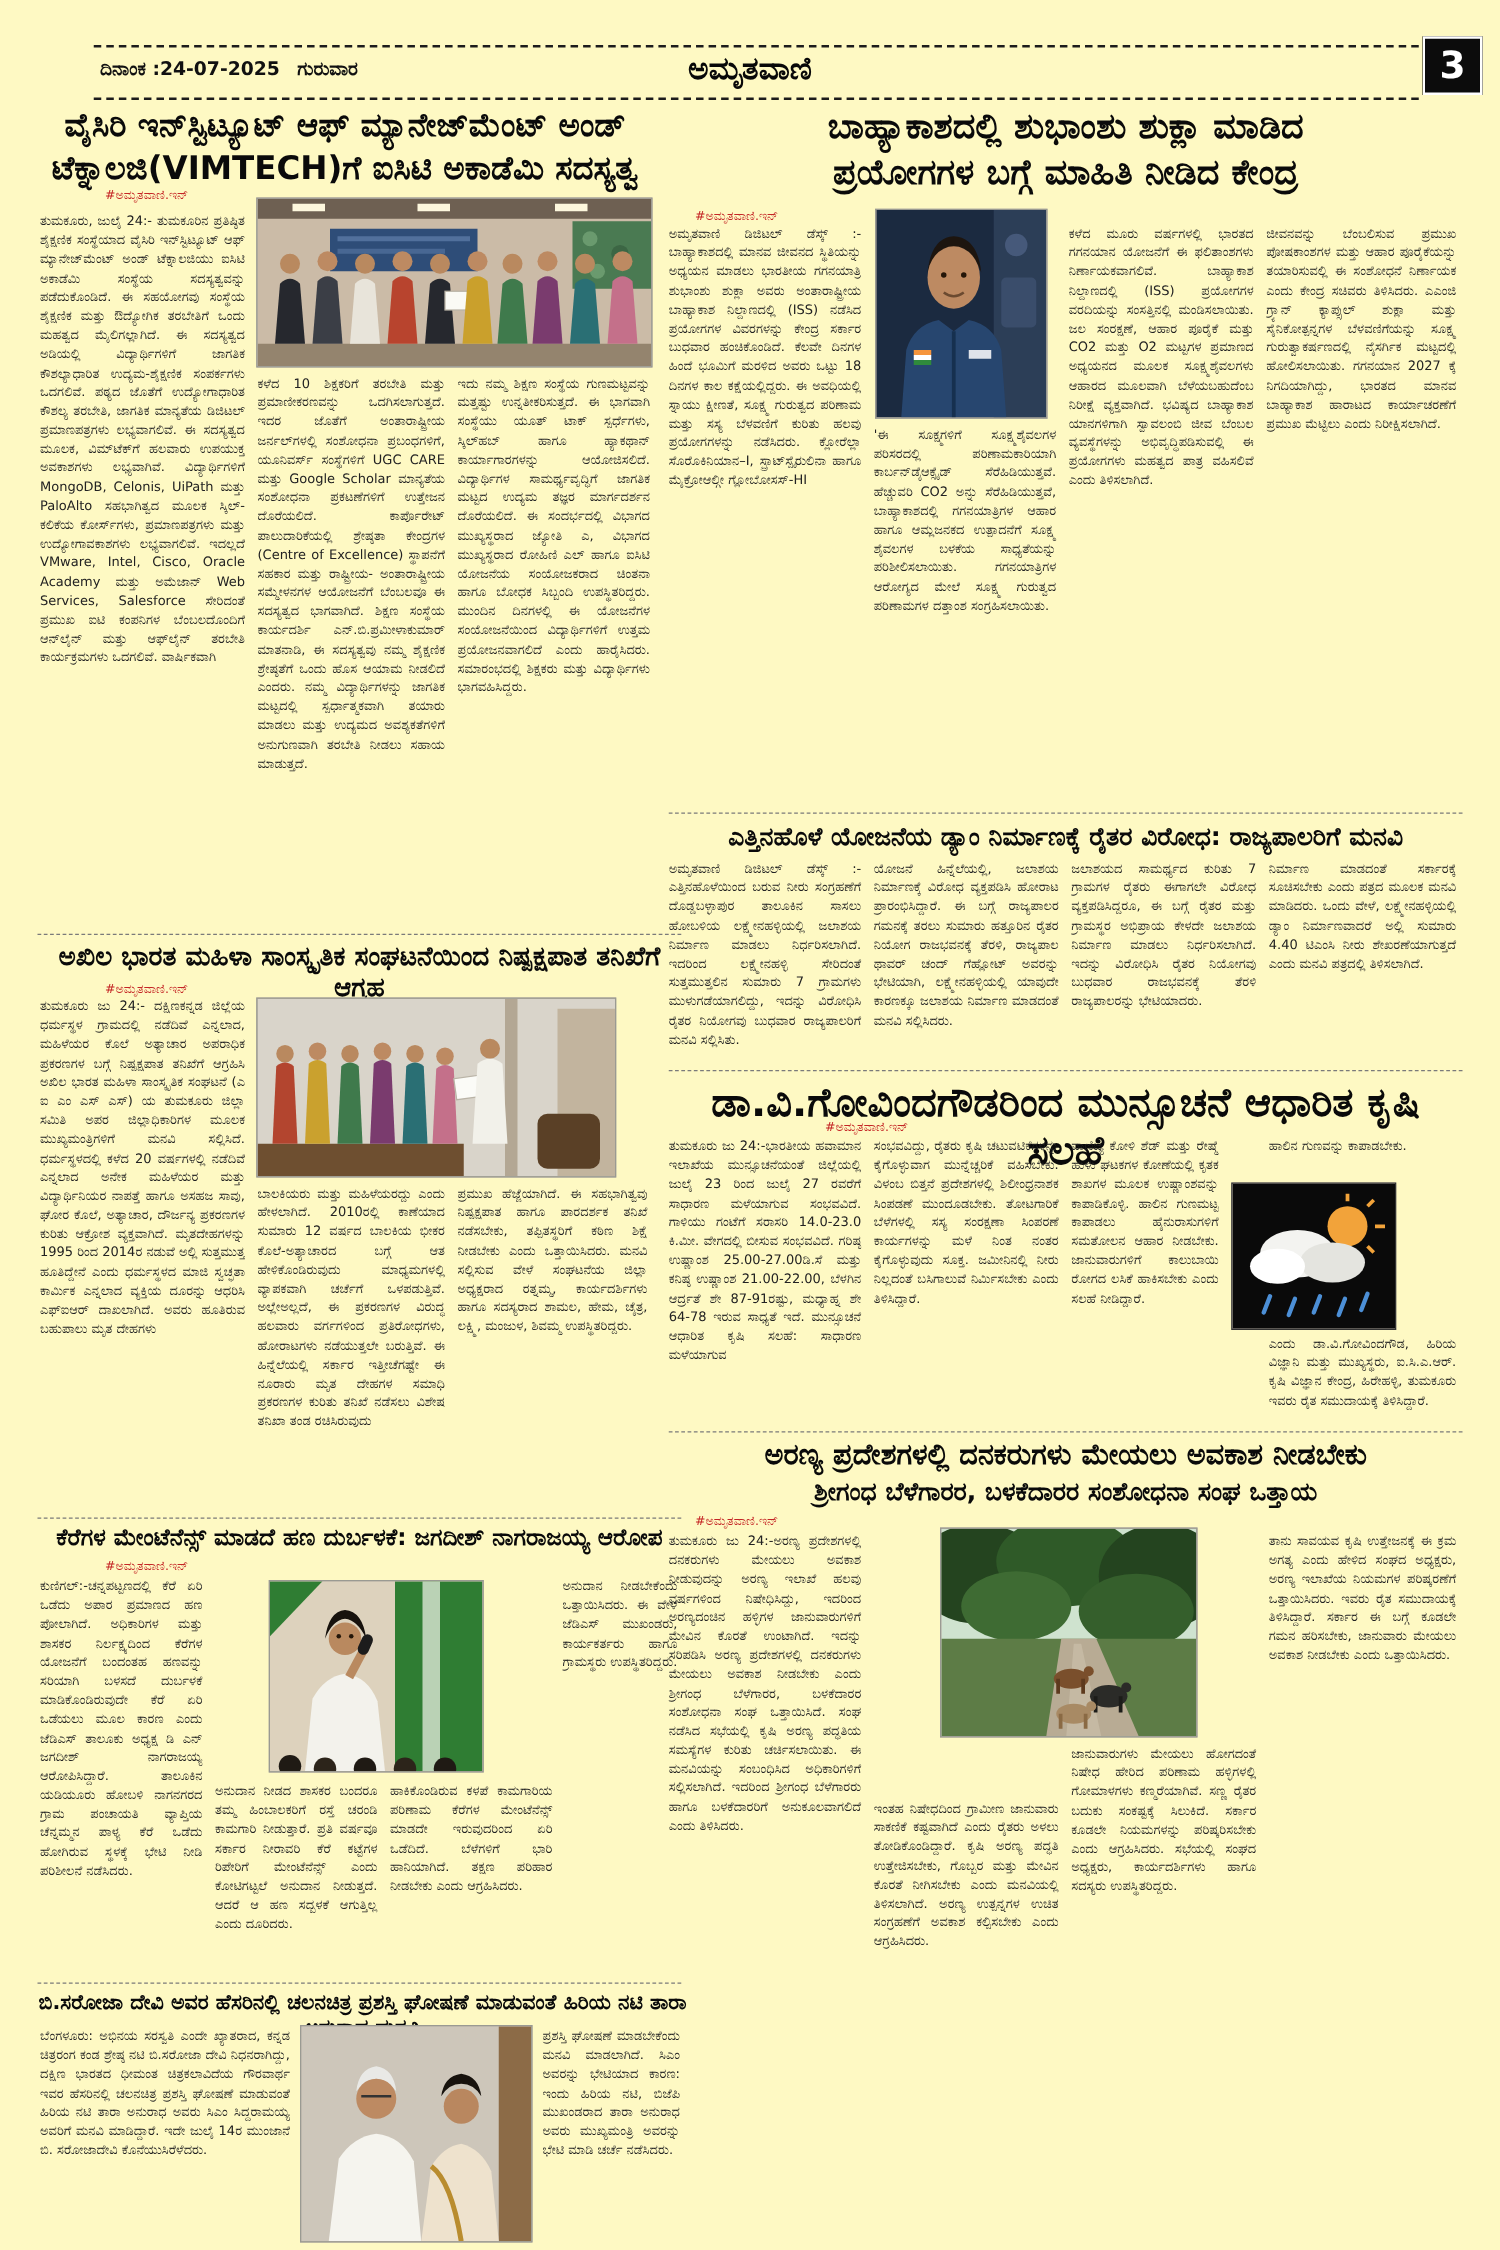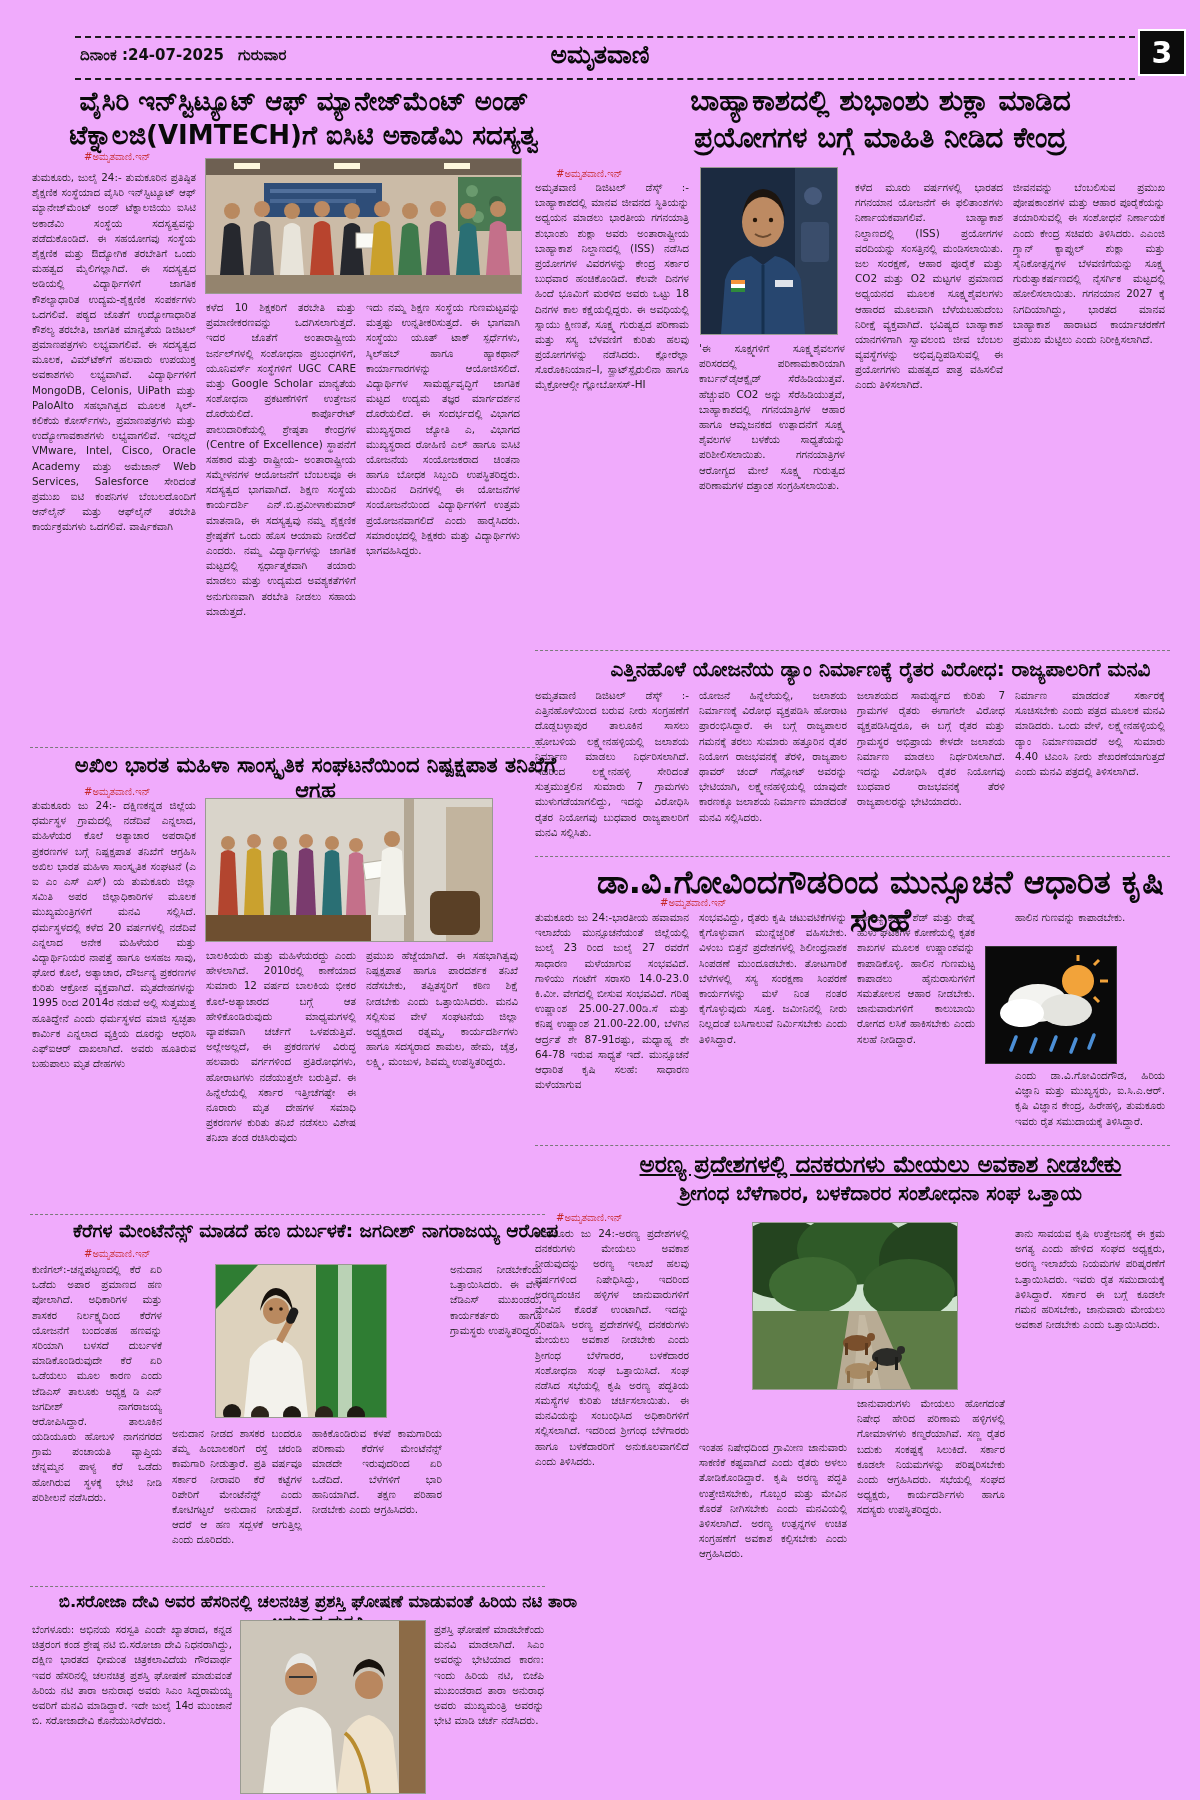--- a/index.html
+++ b/index.html
@@ -1,26 +1,26 @@
 <!DOCTYPE html>
 <html><head>
 <meta charset="utf-8">
 <style>
   html,body{margin:0;padding:0;background:#e8e8e4;}
-  .page{position:relative;width:1200px;height:1800px;margin:0 auto;background:#f0abfc;
+  .page{position:relative;width:1200px;height:1800px;margin:0 auto;background:#fef9c3;
         font-family:"DejaVu Sans","Liberation Sans",sans-serif;color:#1d1d1d;overflow:hidden;}
   .dash{position:absolute;border-top:2px dashed #1c1c1c;height:0;}
   .sep{position:absolute;border-top:1.5px dashed #7a7a7a;height:0;}
   .mh-date{position:absolute;left:80px;top:46px;font-size:15px;font-weight:bold;color:#111;}
   .mh-date span{margin-right:14px;}
   .mh-title{position:absolute;left:0;right:0;top:40px;text-align:center;font-size:25px;font-weight:800;color:#080808;}
   .pagenum{position:absolute;left:1138px;top:29px;width:48px;height:47px;background:#0c0c0c;color:#fff;
            display:flex;align-items:center;justify-content:center;font-size:30px;font-weight:800;
            box-shadow:inset 0 0 0 2px #fff, inset 0 0 0 4px #0c0c0c;}
-  .hl{position:absolute;font-weight:800;text-align:center;color:#0a0a0a;line-height:1.2;letter-spacing:0;margin-left:28px;}
+  .hl{position:absolute;font-weight:800;text-align:center;color:#0a0a0a;line-height:1.2;letter-spacing:0;}
   .by{position:absolute;color:#c42525;font-size:10px;font-weight:normal;}
   .col{position:absolute;font-size:10.4px;line-height:1.46;text-align:justify;overflow:hidden;color:#222;
        word-break:break-word;}
   .photo{position:absolute;overflow:hidden;border:1px solid #9a9a92;background:#b9b2a6;}
   .photo svg{display:block;}
 </style>
 </head>
 <body>
 
 <div class="page">
@@ -180,21 +180,21 @@
       <rect x="158" y="62" width="28" height="17" fill="#fbfbf7" stroke="#b9b3a6" transform="rotate(-8 172 70)"></rect>
       <circle cx="186" cy="40" r="8" fill="#b9895f"></circle>
       <path d="M172 116 L176 52 Q186 44 196 52 L200 116Z" fill="#f2f1ea"></path>
     </svg>
   </div>
   <div class="col" style="left:32px;top:798px;width:164px;height:410px;">ತುಮಕೂರು ಜು 24:- ದಕ್ಷಿಣಕನ್ನಡ ಜಿಲ್ಲೆಯ ಧರ್ಮಸ್ಥಳ ಗ್ರಾಮದಲ್ಲಿ ನಡೆದಿವೆ ಎನ್ನಲಾದ, ಮಹಿಳೆಯರ ಕೊಲೆ ಅತ್ಯಾಚಾರ ಅಪರಾಧಿಕ ಪ್ರಕರಣಗಳ ಬಗ್ಗೆ ನಿಷ್ಪಕ್ಷಪಾತ ತನಿಖೆಗೆ ಆಗ್ರಹಿಸಿ ಅಖಿಲ ಭಾರತ ಮಹಿಳಾ ಸಾಂಸ್ಕೃತಿಕ ಸಂಘಟನೆ (ಎ ಐ ಎಂ ಎಸ್ ಎಸ್) ಯ ತುಮಕೂರು ಜಿಲ್ಲಾ ಸಮಿತಿ ಅಪರ ಜಿಲ್ಲಾಧಿಕಾರಿಗಳ ಮೂಲಕ ಮುಖ್ಯಮಂತ್ರಿಗಳಿಗೆ ಮನವಿ ಸಲ್ಲಿಸಿದೆ. ಧರ್ಮಸ್ಥಳದಲ್ಲಿ ಕಳೆದ 20 ವರ್ಷಗಳಲ್ಲಿ ನಡೆದಿವೆ ಎನ್ನಲಾದ ಅನೇಕ ಮಹಿಳೆಯರ ಮತ್ತು ವಿದ್ಯಾರ್ಥಿನಿಯರ ನಾಪತ್ತೆ ಹಾಗೂ ಅಸಹಜ ಸಾವು, ಘೋರ ಕೊಲೆ, ಅತ್ಯಾಚಾರ, ದೌರ್ಜನ್ಯ ಪ್ರಕರಣಗಳ ಕುರಿತು ಆಕ್ರೋಶ ವ್ಯಕ್ತವಾಗಿದೆ. ಮೃತದೇಹಗಳನ್ನು 1995 ರಿಂದ 2014ರ ನಡುವೆ ಅಲ್ಲಿ ಸುತ್ತಮುತ್ತ ಹೂತಿದ್ದೇನೆ ಎಂದು ಧರ್ಮಸ್ಥಳದ ಮಾಜಿ ಸ್ವಚ್ಛತಾ ಕಾರ್ಮಿಕ ಎನ್ನಲಾದ ವ್ಯಕ್ತಿಯ ದೂರನ್ನು ಆಧರಿಸಿ ಎಫ್‌ಐಆರ್ ದಾಖಲಾಗಿದೆ. ಅವರು ಹೂತಿರುವ ಬಹುಪಾಲು ಮೃತ ದೇಹಗಳು</div>
   <div class="col" style="left:206px;top:948px;width:150px;height:262px;">ಬಾಲಕಿಯರು ಮತ್ತು ಮಹಿಳೆಯರದ್ದು ಎಂದು ಹೇಳಲಾಗಿದೆ. 2010ರಲ್ಲಿ ಕಾಣೆಯಾದ ಸುಮಾರು 12 ವರ್ಷದ ಬಾಲಕಿಯ ಭೀಕರ ಕೊಲೆ-ಅತ್ಯಾಚಾರದ ಬಗ್ಗೆ ಆತ ಹೇಳಿಕೊಂಡಿರುವುದು ಮಾಧ್ಯಮಗಳಲ್ಲಿ ವ್ಯಾಪಕವಾಗಿ ಚರ್ಚೆಗೆ ಒಳಪಡುತ್ತಿವೆ. ಅಲ್ಲೇಅಲ್ಲದೆ, ಈ ಪ್ರಕರಣಗಳ ವಿರುದ್ಧ ಹಲವಾರು ವರ್ಗಗಳಿಂದ ಪ್ರತಿರೋಧಗಳು, ಹೋರಾಟಗಳು ನಡೆಯುತ್ತಲೇ ಬರುತ್ತಿವೆ. ಈ ಹಿನ್ನೆಲೆಯಲ್ಲಿ ಸರ್ಕಾರ ಇತ್ತೀಚೆಗಷ್ಟೇ ಈ ನೂರಾರು ಮೃತ ದೇಹಗಳ ಸಮಾಧಿ ಪ್ರಕರಣಗಳ ಕುರಿತು ತನಿಖೆ ನಡೆಸಲು ವಿಶೇಷ ತನಿಖಾ ತಂಡ ರಚಿಸಿರುವುದು</div>
   <div class="col" style="left:366px;top:948px;width:152px;height:262px;">ಪ್ರಮುಖ ಹೆಜ್ಜೆಯಾಗಿದೆ. ಈ ಸಹಭಾಗಿತ್ವವು ನಿಷ್ಪಕ್ಷಪಾತ ಹಾಗೂ ಪಾರದರ್ಶಕ ತನಿಖೆ ನಡೆಸಬೇಕು, ತಪ್ಪಿತಸ್ಥರಿಗೆ ಕಠಿಣ ಶಿಕ್ಷೆ ನೀಡಬೇಕು ಎಂದು ಒತ್ತಾಯಿಸಿದರು. ಮನವಿ ಸಲ್ಲಿಸುವ ವೇಳೆ ಸಂಘಟನೆಯ ಜಿಲ್ಲಾ ಅಧ್ಯಕ್ಷರಾದ ರತ್ನಮ್ಮ, ಕಾರ್ಯದರ್ಶಿಗಳು ಹಾಗೂ ಸದಸ್ಯರಾದ ಶಾಮಲ, ಹೇಮ, ಚೈತ್ರ, ಲಕ್ಷ್ಮಿ, ಮಂಜುಳ, ಶಿವಮ್ಮ ಉಪಸ್ಥಿತರಿದ್ದರು.</div>
 
   <div class="sep" style="left:535px;top:1145px;width:635px;"></div>
-  <div class="hl" style="left:535px;width:635px;top:1151px;font-size:23px;text-decoration:underline;">ಅರಣ್ಯ ಪ್ರದೇಶಗಳಲ್ಲಿ ದನಕರುಗಳು ಮೇಯಲು ಅವಕಾಶ ನೀಡಬೇಕು</div>
+  <div class="hl" style="left:535px;width:635px;top:1151px;font-size:23px;">ಅರಣ್ಯ ಪ್ರದೇಶಗಳಲ್ಲಿ ದನಕರುಗಳು ಮೇಯಲು ಅವಕಾಶ ನೀಡಬೇಕು</div>
   <div class="hl" style="left:535px;width:635px;top:1181px;font-size:20px;">ಶ್ರೀಗಂಧ ಬೆಳೆಗಾರರ, ಬಳಕೆದಾರರ ಸಂಶೋಧನಾ ಸಂಘ ಒತ್ತಾಯ</div>
   <div class="by" style="left:556px;top:1212px;">#ಅಮೃತವಾಣಿ.ಇನ್</div>
   <div class="photo" style="left:752px;top:1222px;width:204px;height:166px;">
     <svg width="204" height="166" viewBox="0 0 204 166">
       <rect width="204" height="166" fill="#cfe3cf"></rect>
       <ellipse cx="30" cy="36" rx="52" ry="40" fill="#24441f"></ellipse>
       <ellipse cx="100" cy="26" rx="56" ry="36" fill="#2f5a28"></ellipse>
       <ellipse cx="176" cy="38" rx="50" ry="42" fill="#24441f"></ellipse>
       <ellipse cx="60" cy="62" rx="44" ry="28" fill="#3e6b33"></ellipse>
       <ellipse cx="156" cy="66" rx="46" ry="30" fill="#355f2c"></ellipse>

